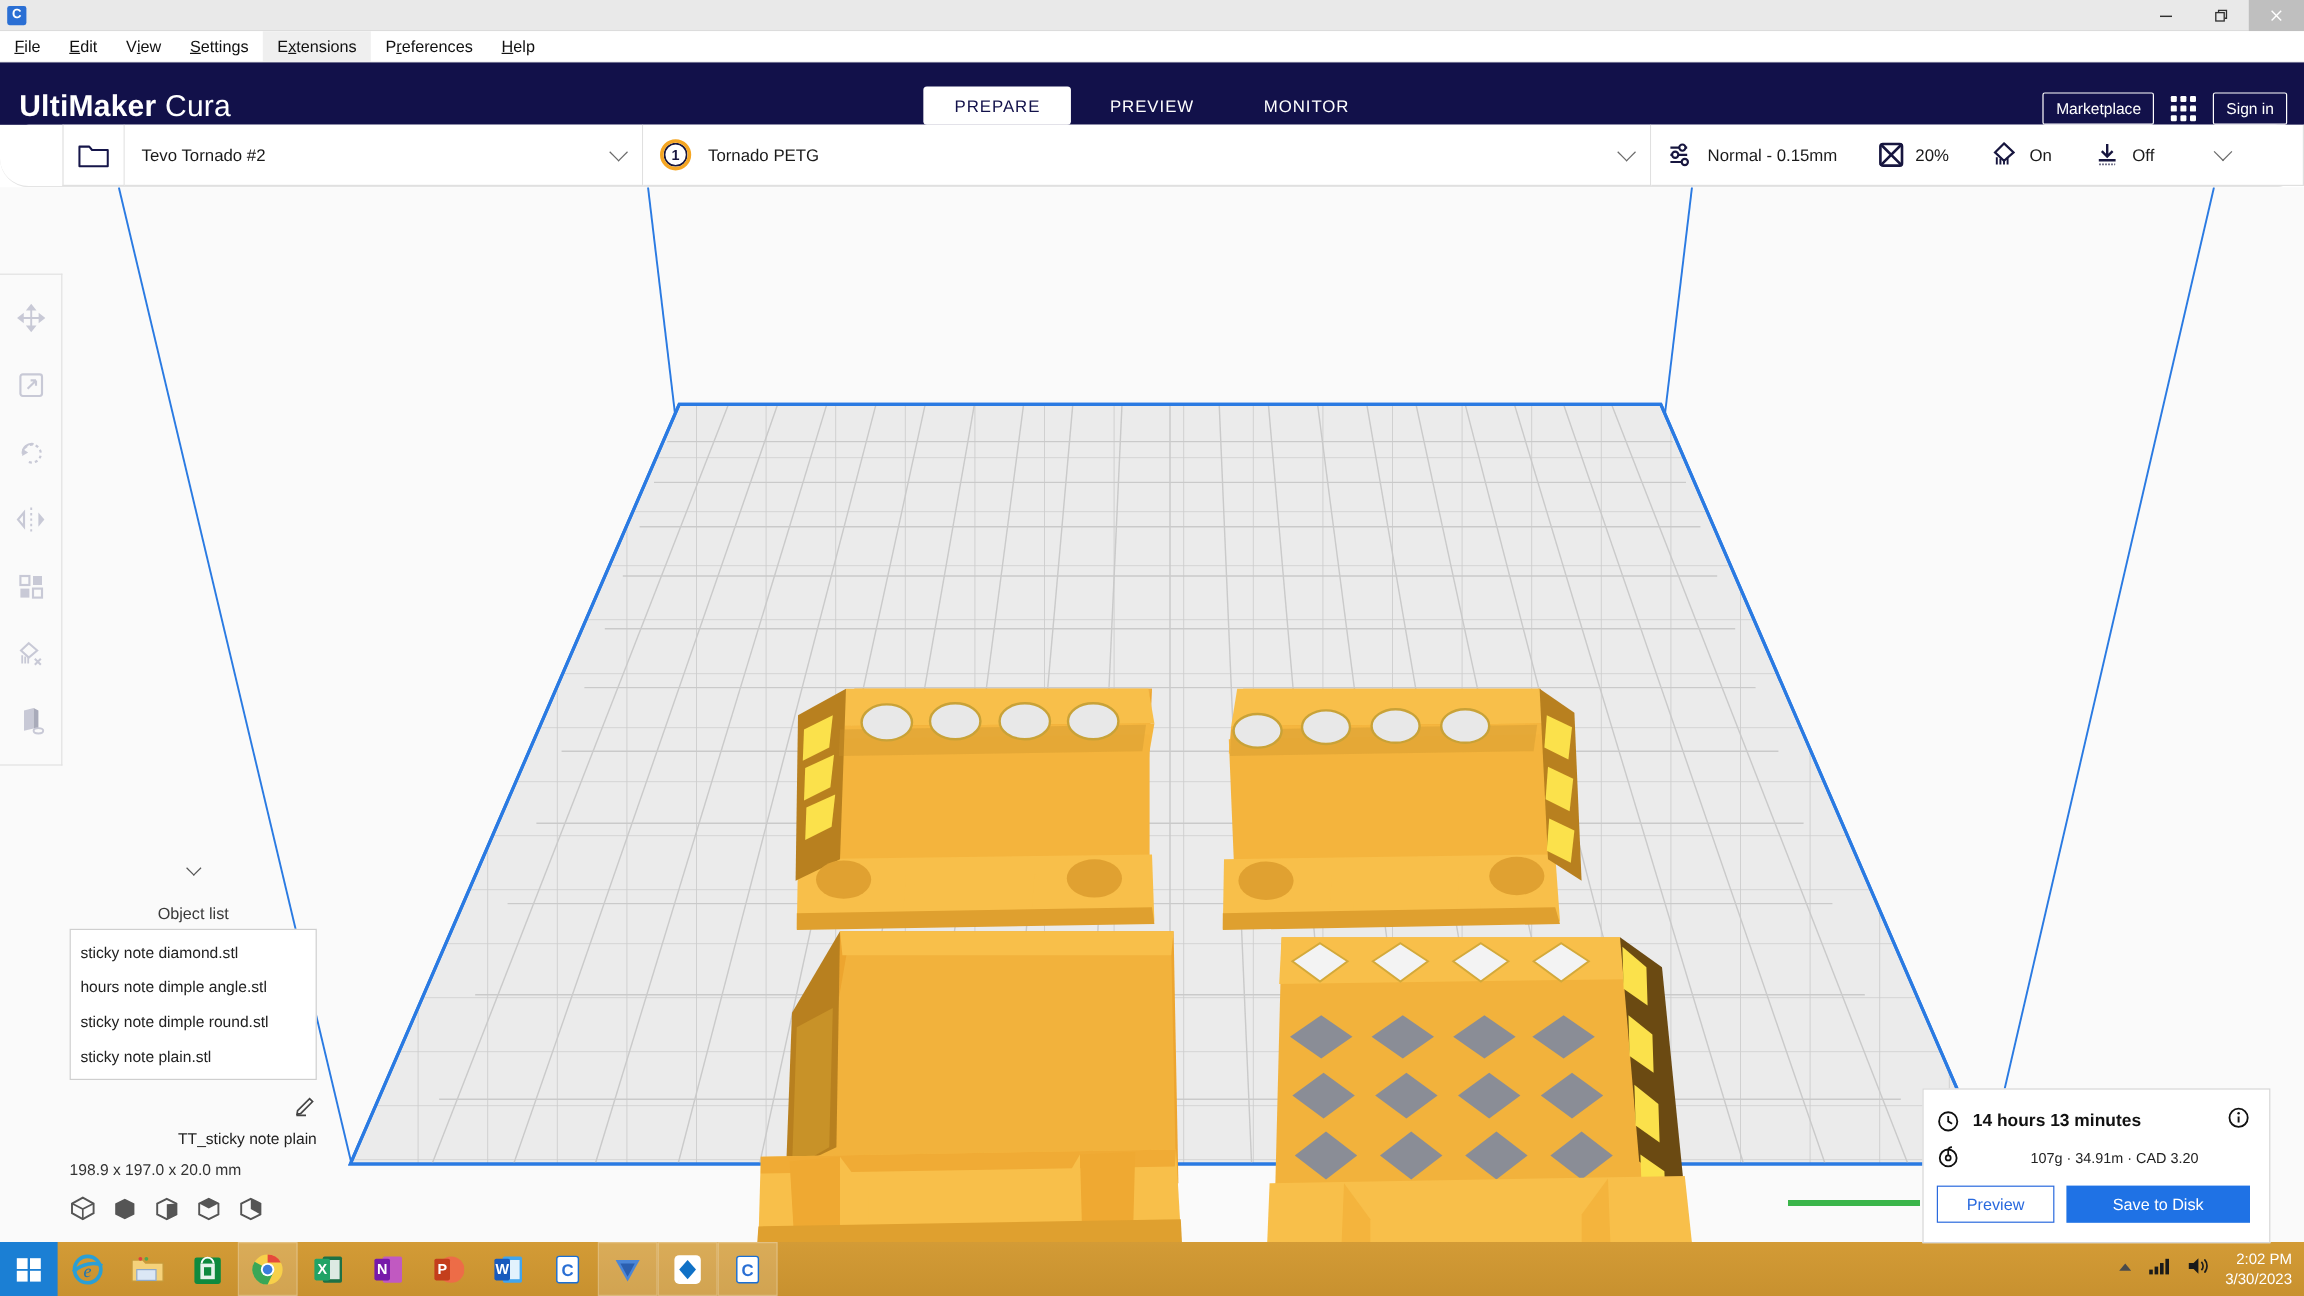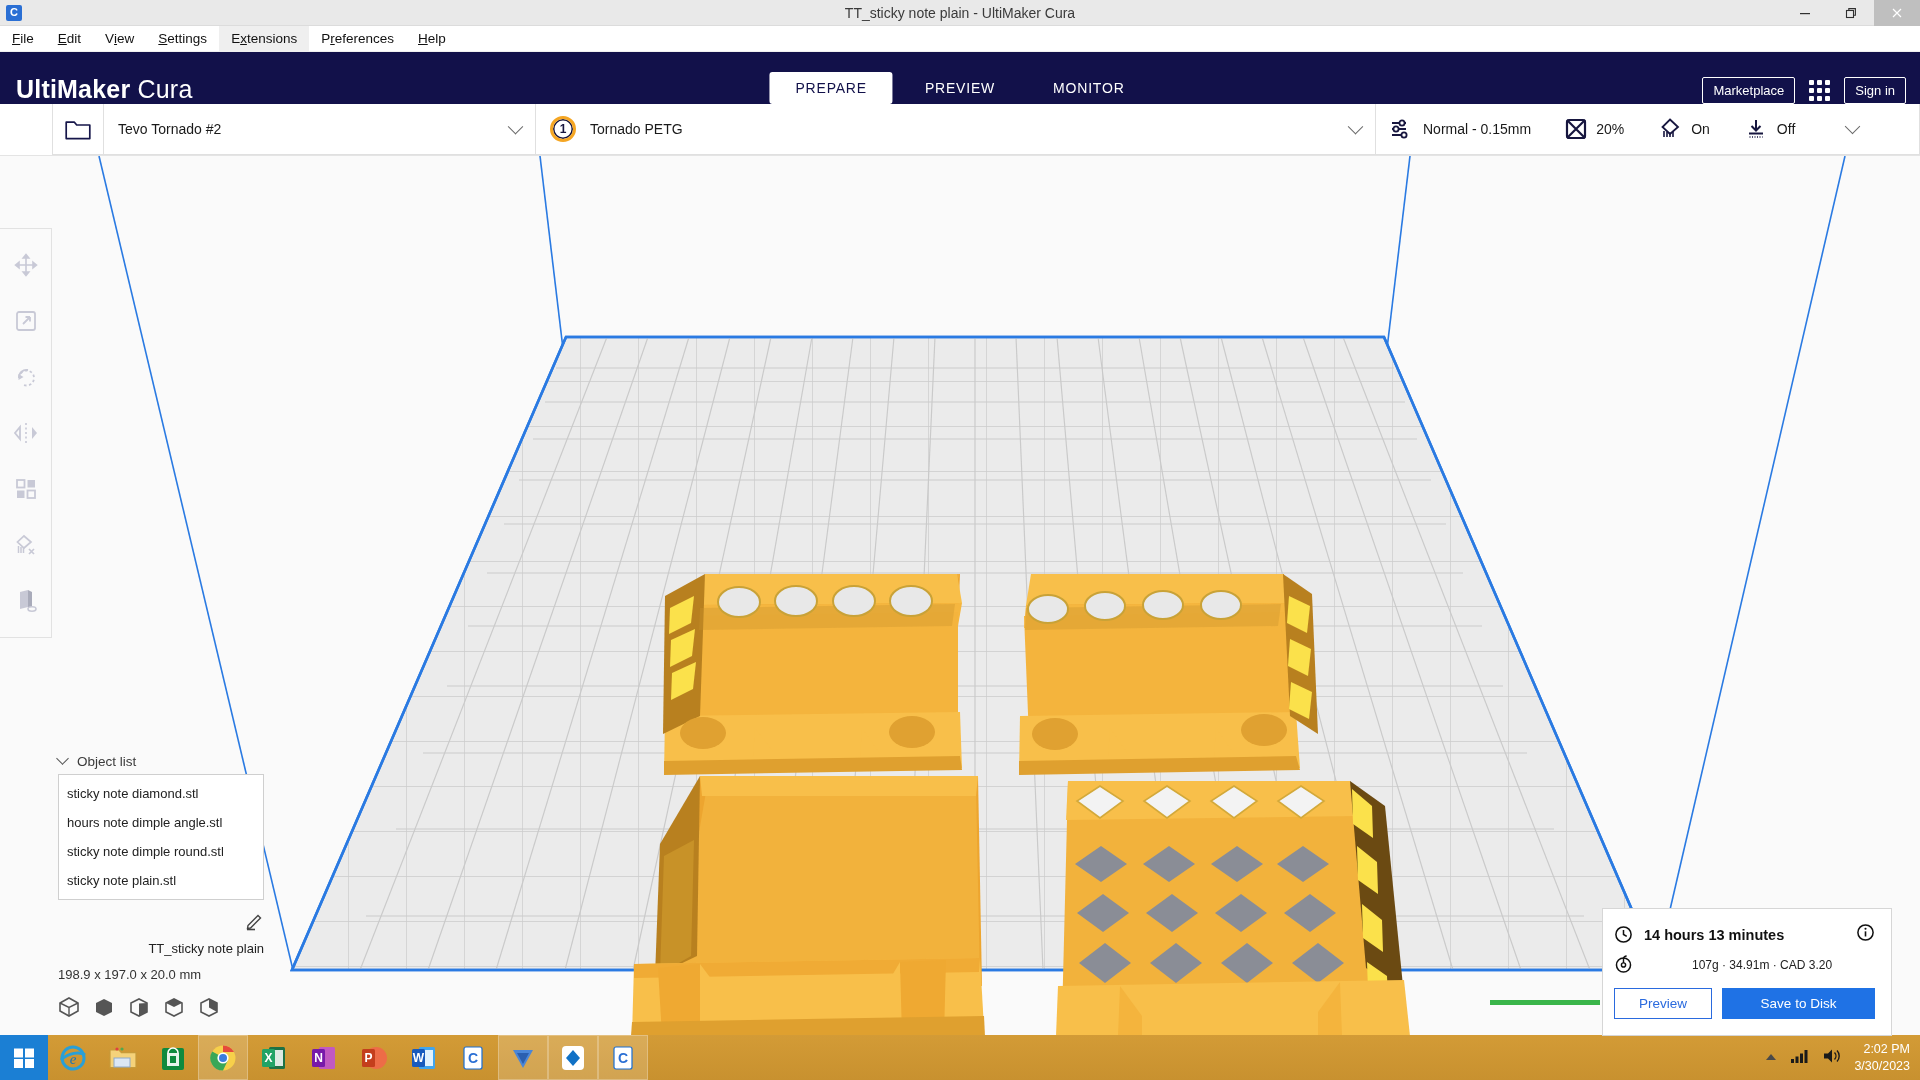--- a/index.html
+++ b/index.html
@@ -76,20 +76,21 @@
     padding: 5px 10px; border-radius: 2px; background: transparent;
   }
   .grid-icon { display: grid; grid-template-columns: repeat(3,5px); gap: 3px; }
   .grid-icon i { width: 5px; height: 5px; background: #fff; display: block; border-radius: 1px; }
 
   
   .configbar {
     position: absolute; top: 104px; left: 0; width: 1920px; height: 52px;
     background: #fff; display: flex; align-items: stretch;
     border-bottom: 1px solid #e4e4e4;
+    border-radius: 24px;
   }
   .open-file {
     width: 52px; margin-left: 52px; background: #fff;
     display: flex; align-items: center; justify-content: center;
     border: 1px solid #e0e0e0; border-top: none;
   }
   .cfg-sel {
     display: flex; align-items: center; background: #fff;
     border: 1px solid #e0e0e0; border-top: none; border-left: none;
     padding: 0 14px; position: relative;
@@ -133,21 +134,21 @@
   }
   .toolbtn {
     width: 44px; height: 52px; display: flex; align-items: center; justify-content: center;
   }
 
   
   .objpanel {
     position: absolute; left: 58px; bottom: 62px; width: 206px; z-index: 6;
     font-family: "Liberation Sans", sans-serif;
   }
-  .objhead { display: flex; align-items: center; gap: 10px; margin-bottom: 5px; }
+  .objhead { display: flex; align-items: center; gap: 23px; margin-bottom: 5px; flex-direction: column; }
   .objhead .caret {
     width: 9px; height: 9px; border-right: 1.6px solid #555; border-bottom: 1.6px solid #555;
     transform: translateY(-3px) rotate(45deg);
   }
   .objhead .t { font-size: 13.5px; color: #3b3b3b; }
   .objlist {
     background: #fff; border: 1px solid #cfcfcf;
     padding: 4px 0;
   }
   .objrow { padding: 7px 8px; font-size: 13px; color: #222; }
@@ -198,21 +199,20 @@
 
   .nosel { user-select: none; }
 </style>
 </head>
 <body>
 
 <div id="app" class="nosel">
 
   <div class="titlebar">
     <div class="tb-appicon">C</div>
-    <div class="tb-title">TT_sticky note plain - UltiMaker Cura</div>
     <div class="tb-buttons">
       <div class="tb-btn">
         <svg width="12" height="12" viewBox="0 0 12 12">
             <rect x="1" y="6" width="10" height="1.2" fill="#303030"></rect>
           </svg>
       </div>
       <div class="tb-btn">
         <svg width="12" height="12" viewBox="0 0 12 12">
           <rect x="1.5" y="3.5" width="7" height="7" fill="none" stroke="#303030" stroke-width="1.1"></rect>
           <path d="M3.8 3.3 V1.6 H10.4 V8.2 H8.8" fill="none" stroke="#303030" stroke-width="1.1"></path>

